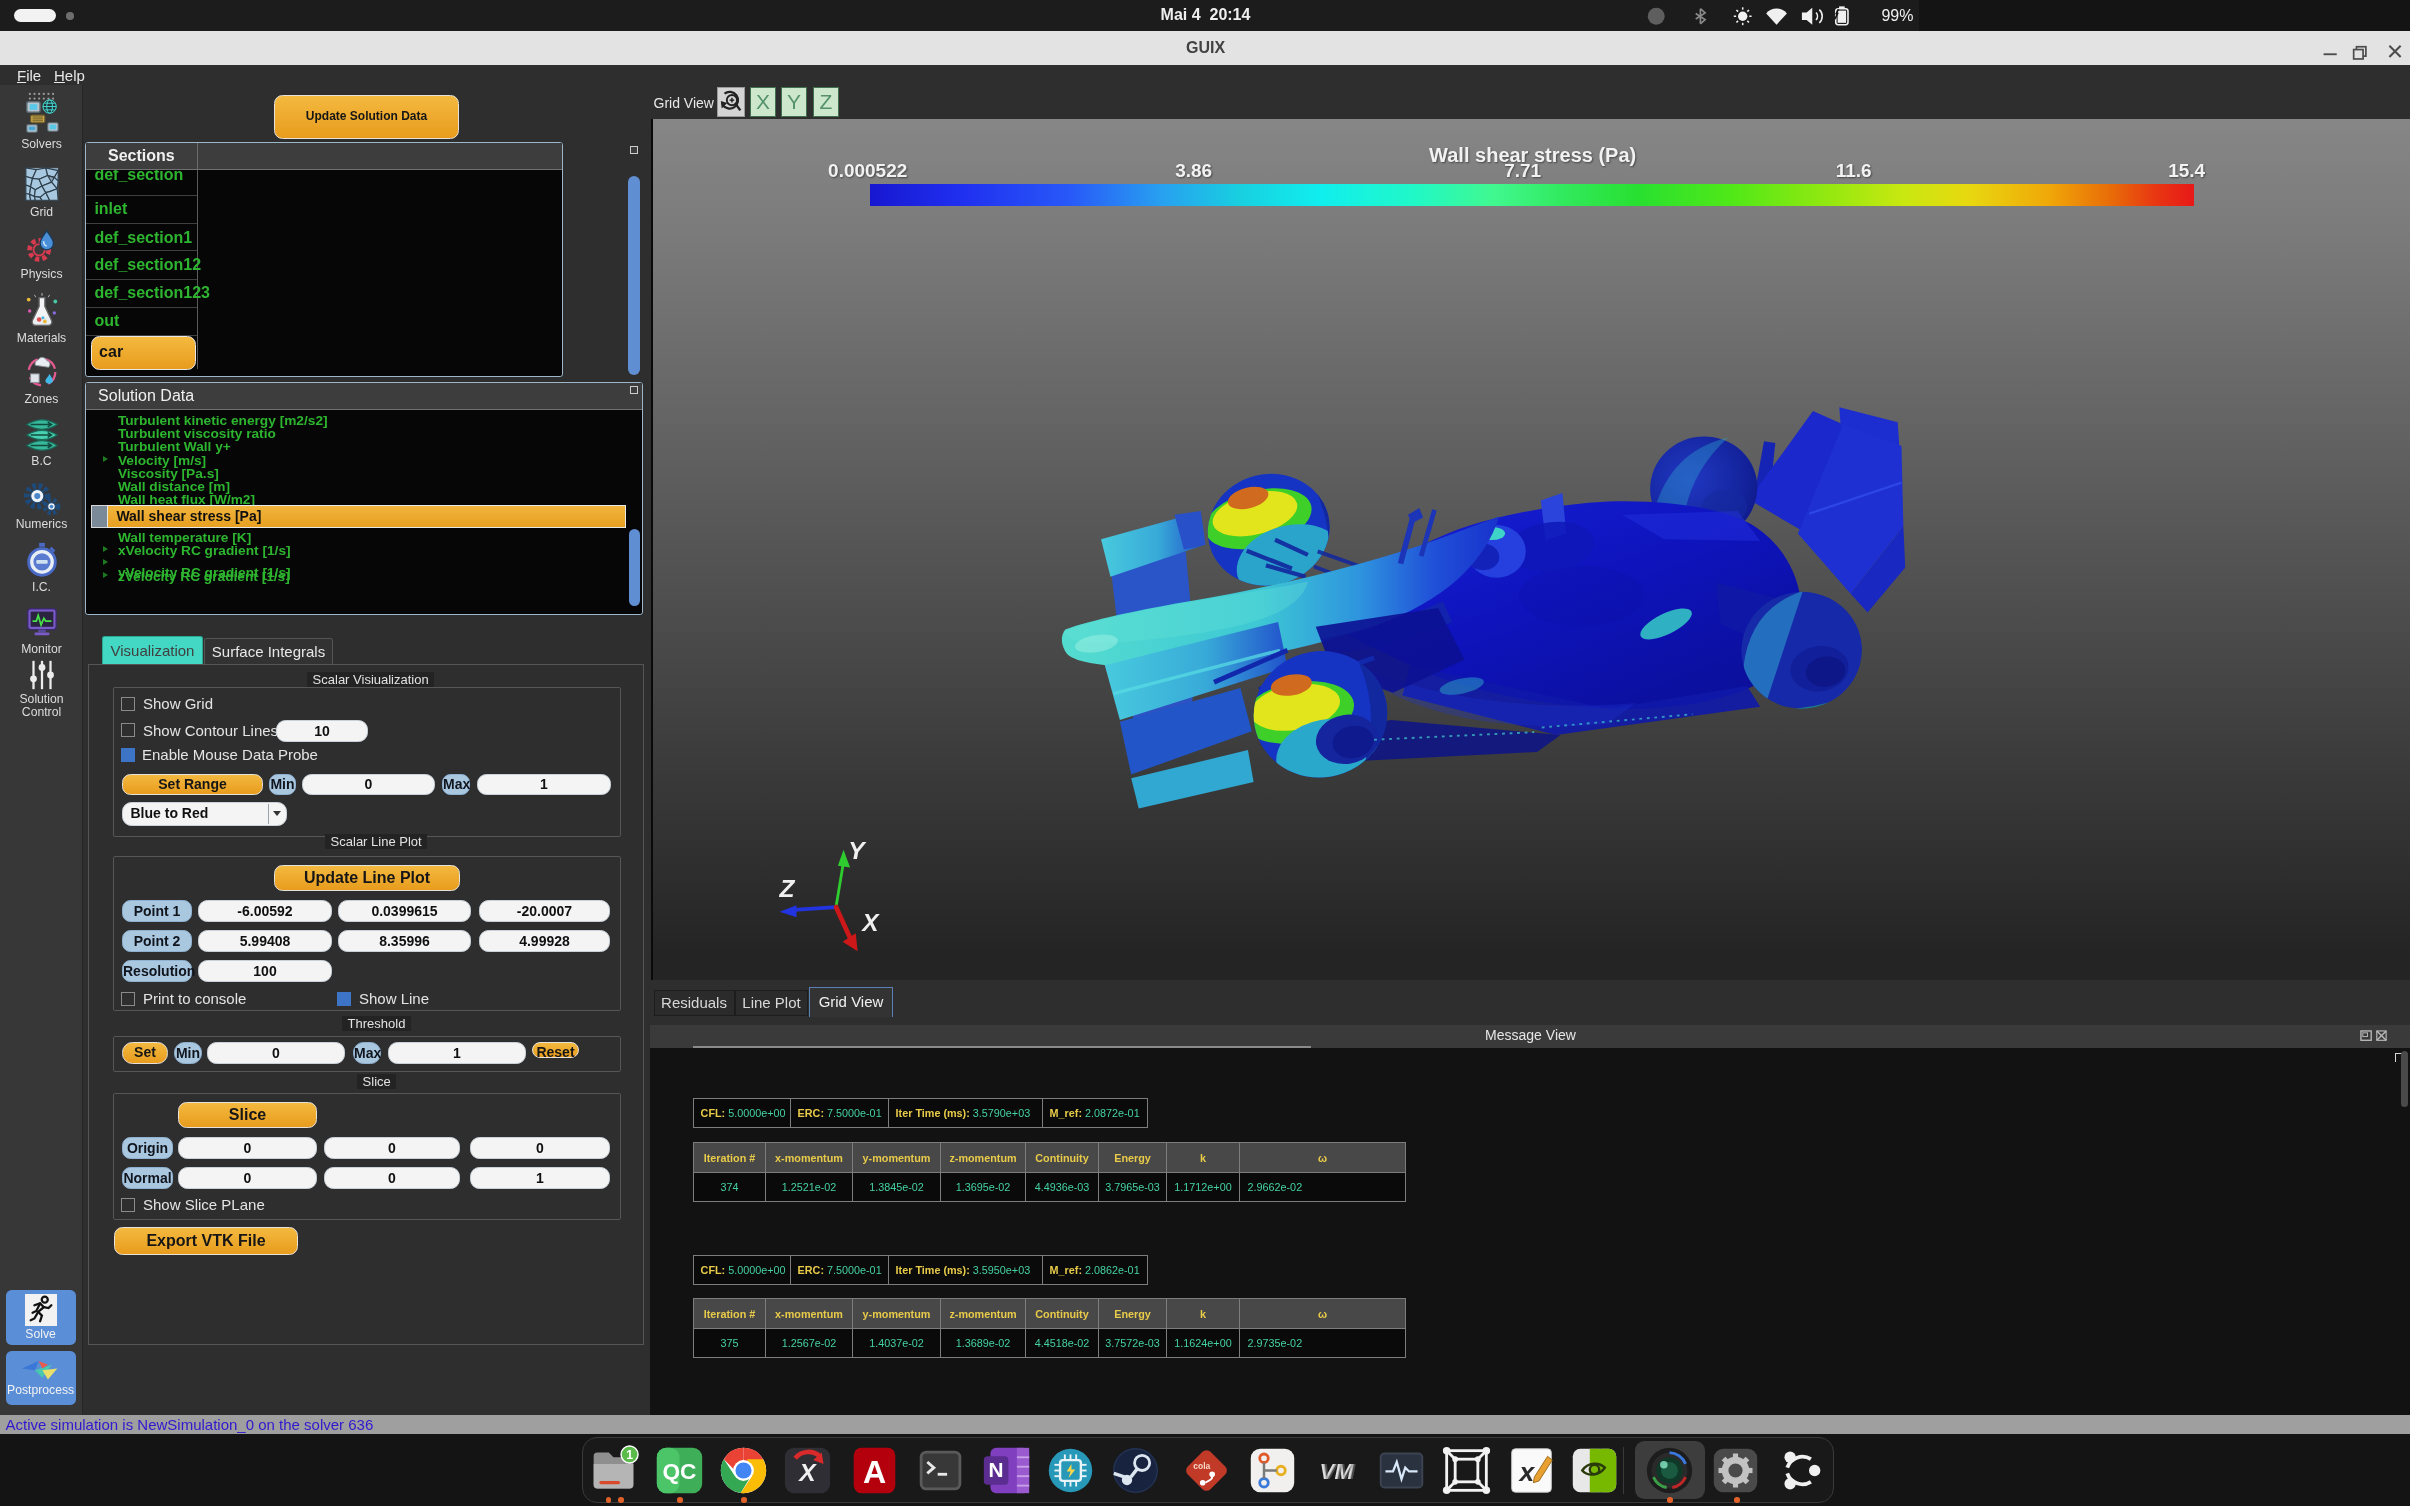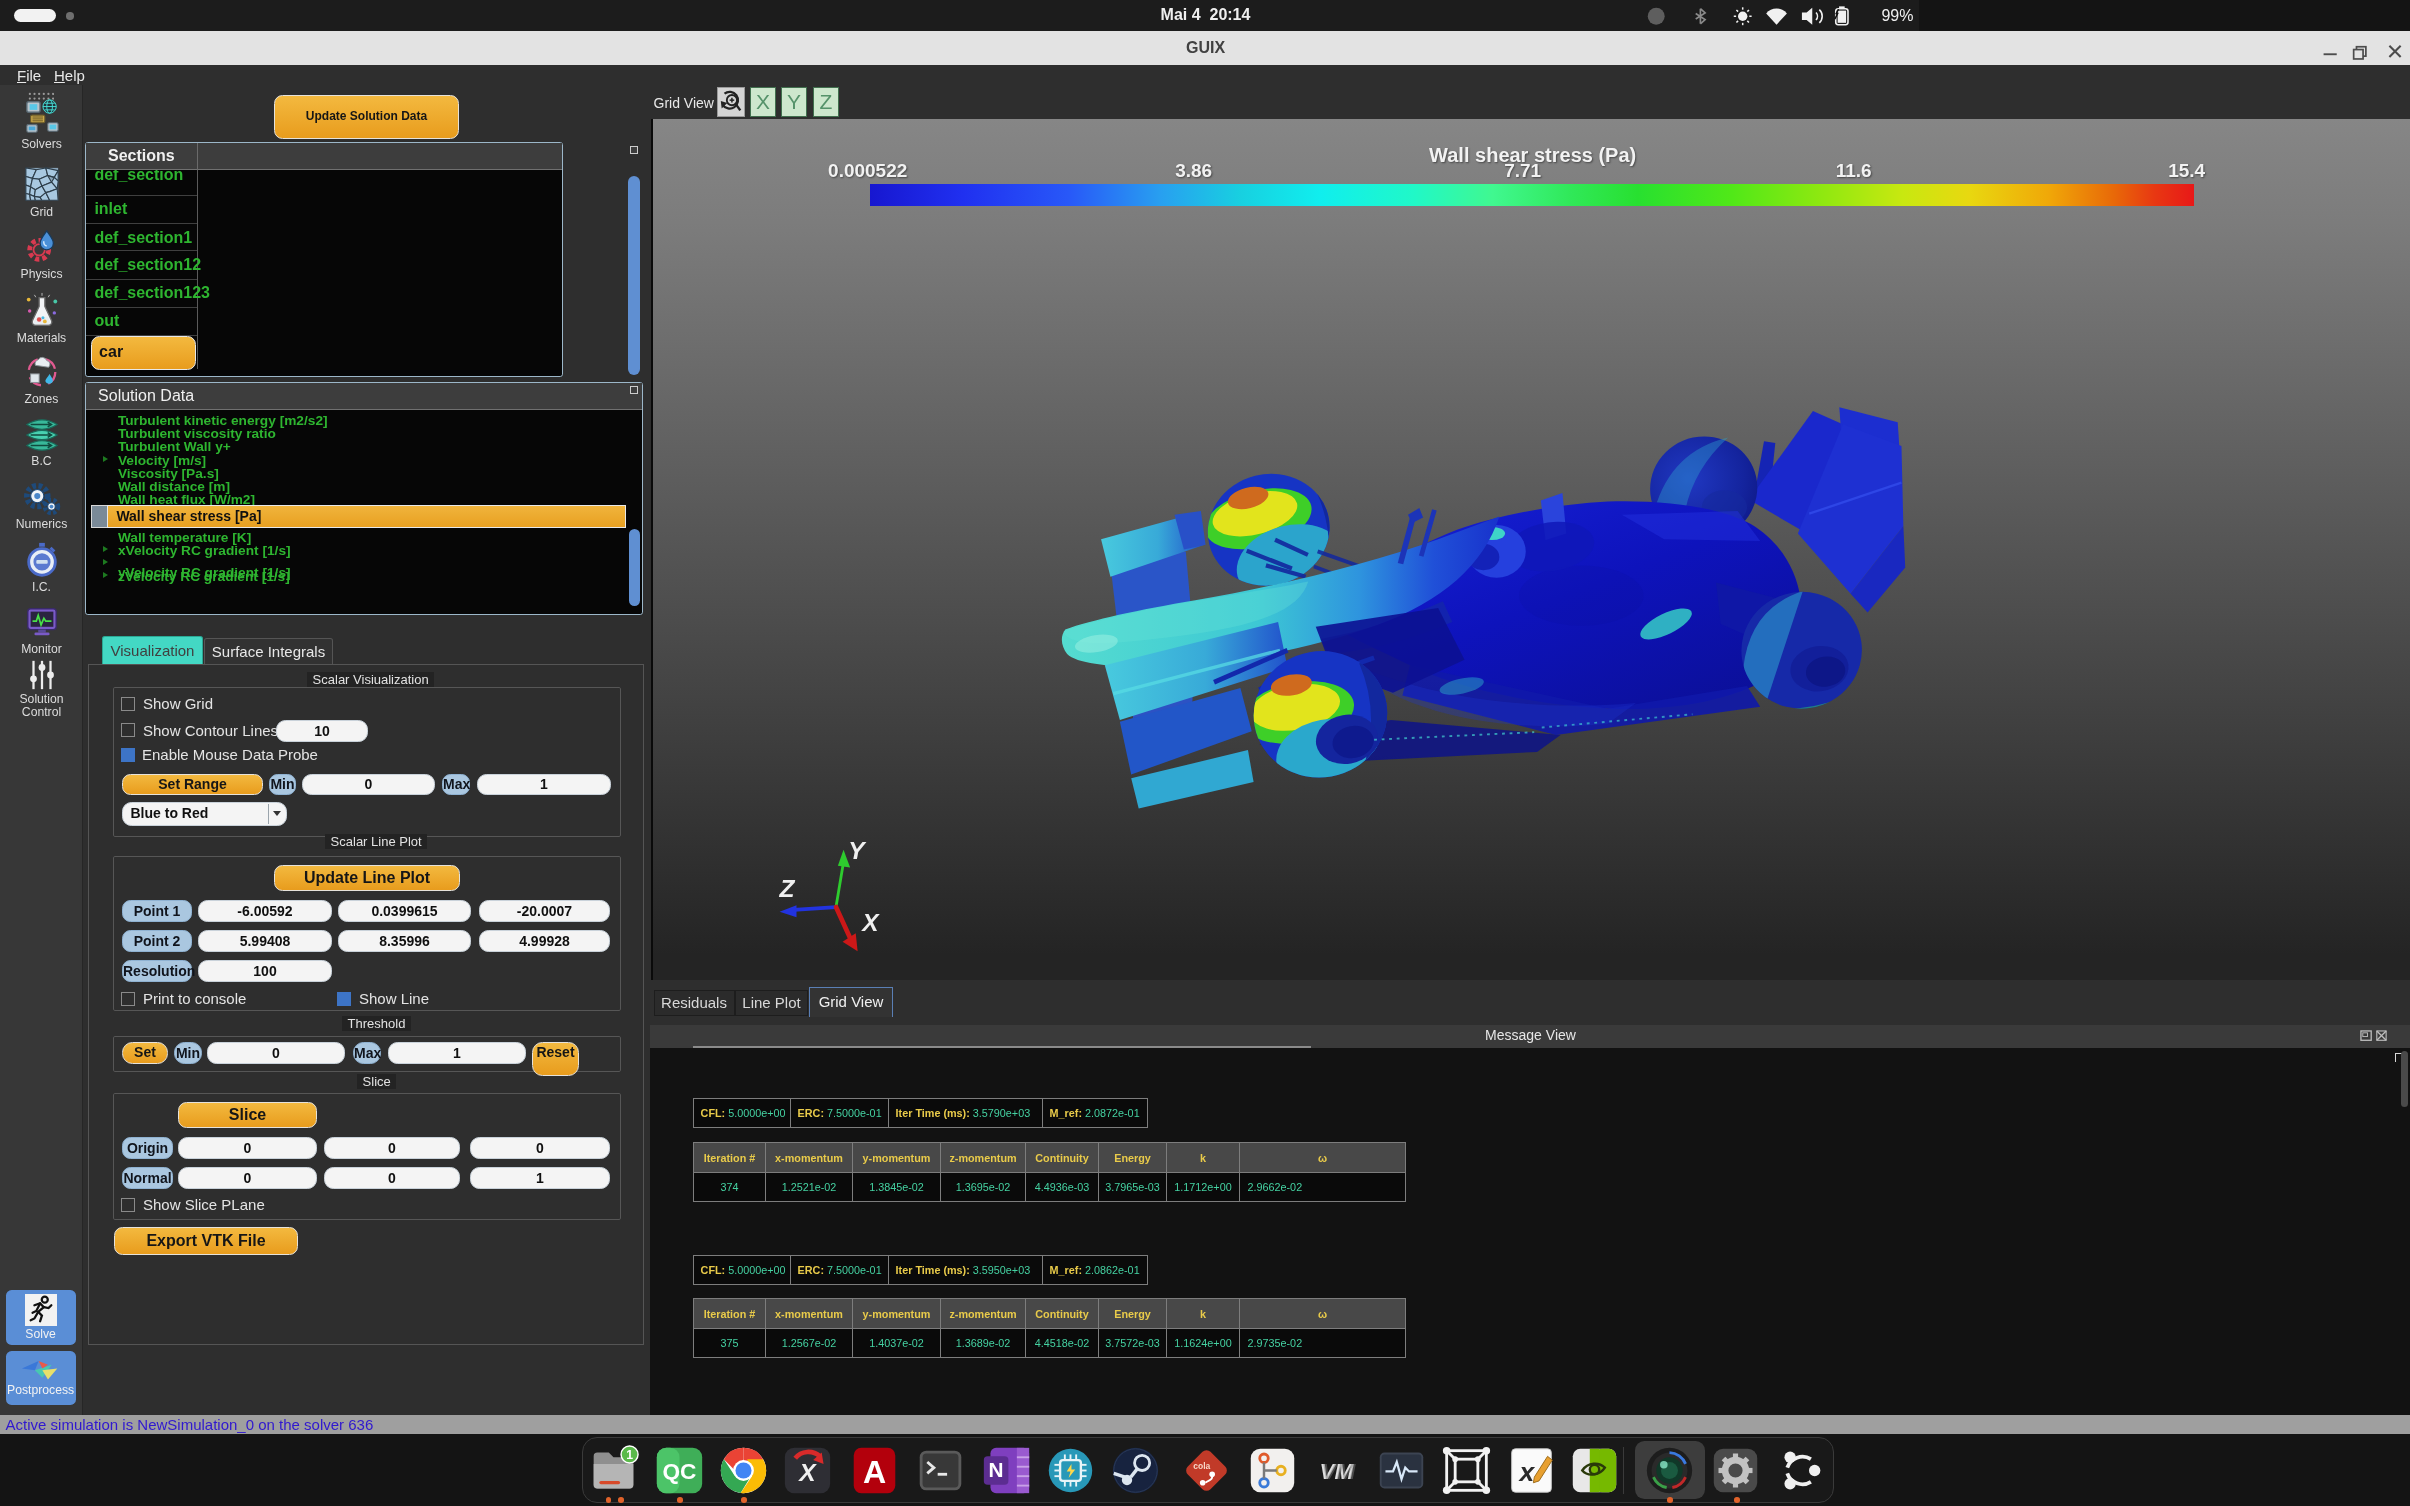--- a/index.html
+++ b/index.html
@@ -402,21 +402,21 @@
       <div class="cb on" style="left:253px;top:907px;"></div>
         <div class="cblab" style="left:275px;top:905px;">Show Line</div>
 
       <div class="glabel" style="left:258px;top:931px;">Threshold</div>
       <div class="gbox" style="left:29px;top:951px;width:508px;height:36px;"></div>
       <div class="obtn" style="left:38px;top:957px;width:46px;height:21.7px;font-size:14px;line-height:19px;border-radius:10.4px;">Set</div>
       <div class="pillb" style="left:90px;top:957px;width:28px;height:21.7px;font-size:14px;line-height:20px;border-radius:10.4px;">Min</div>
       <div class="winput" style="left:123px;top:957px;width:138px;height:21.7px;font-size:14px;line-height:20px;">0</div>
       <div class="pillb" style="left:269px;top:957px;width:28px;height:21.7px;font-size:14px;line-height:20px;border-radius:10.4px;">Max</div>
       <div class="winput" style="left:304px;top:957px;width:138px;height:21.7px;font-size:14px;line-height:20px;">1</div>
-      <div class="obtn" style="left:448px;top:957px;width:47px;height:34px;font-size:14px;line-height:19px;border-radius:10.4px;">Reset</div>
+      <div class="obtn" style="left:448px;top:957px;width:47px;height:16px;font-size:14px;line-height:19px;border-radius:10.4px;">Reset</div>
 
       <div class="glabel" style="left:273px;top:989px;">Slice</div>
       <div class="gbox" style="left:29px;top:1008px;width:508px;height:127px;"></div>
       <div class="obtn" style="left:94px;top:1017px;width:139px;height:26px;font-size:16px;line-height:23.5px;">Slice</div>
       <div class="pillb" style="left:38px;top:1052px;width:51px;height:21.7px;font-size:14px;line-height:20px;">Origin</div>
       <div class="winput" style="left:94px;top:1052px;width:139px;height:21.7px;font-size:14px;line-height:20px;">0</div>
       <div class="winput" style="left:240px;top:1052px;width:136px;height:21.7px;font-size:14px;line-height:20px;">0</div>
       <div class="winput" style="left:386px;top:1052px;width:140px;height:21.7px;font-size:14px;line-height:20px;">0</div>
       <div class="pillb" style="left:38px;top:1082px;width:51px;height:21.7px;font-size:14px;line-height:20px;">Normal</div>
       <div class="winput" style="left:94px;top:1082px;width:139px;height:21.7px;font-size:14px;line-height:20px;">0</div>

